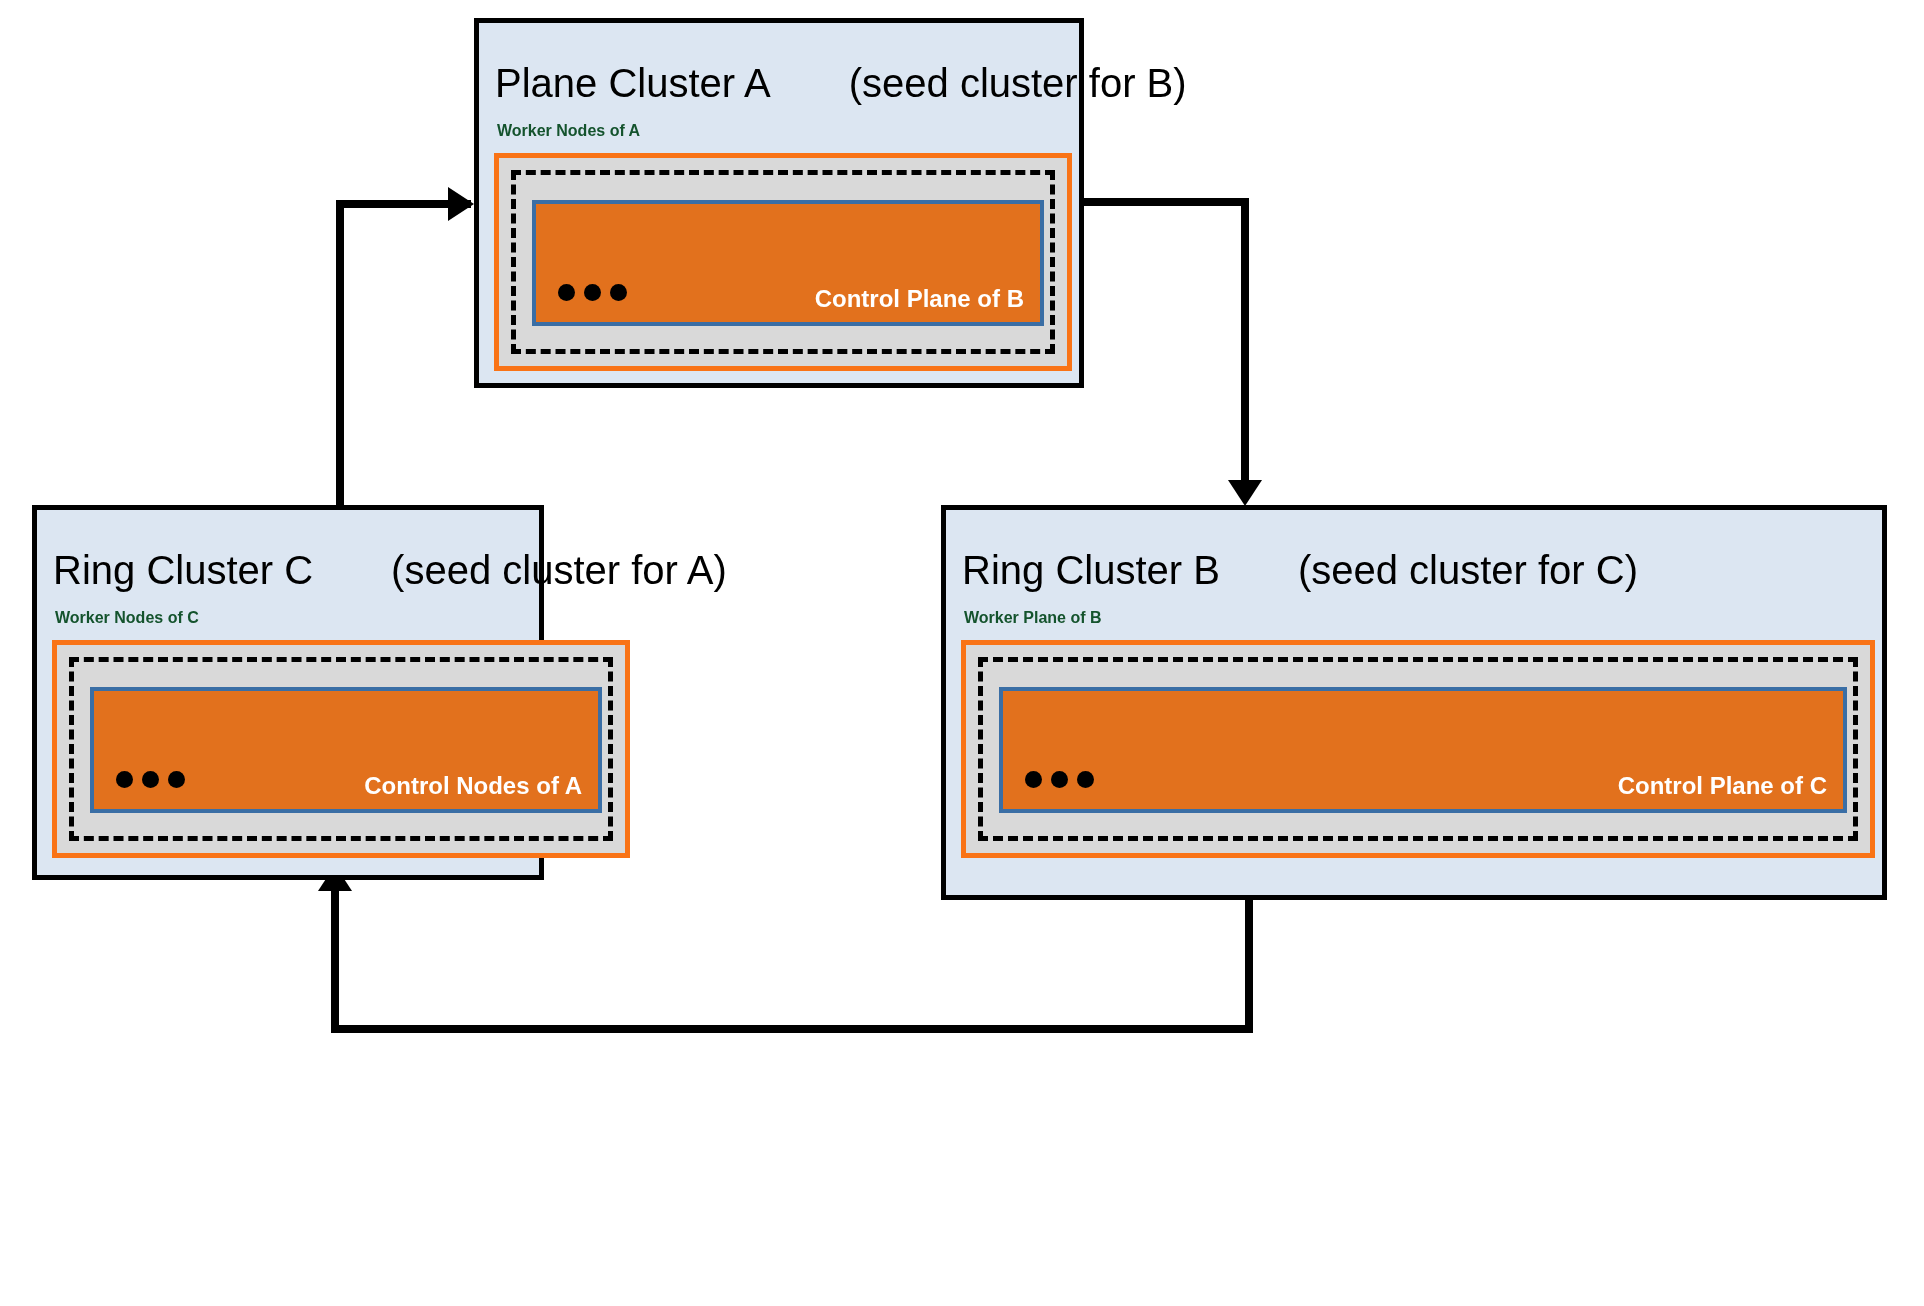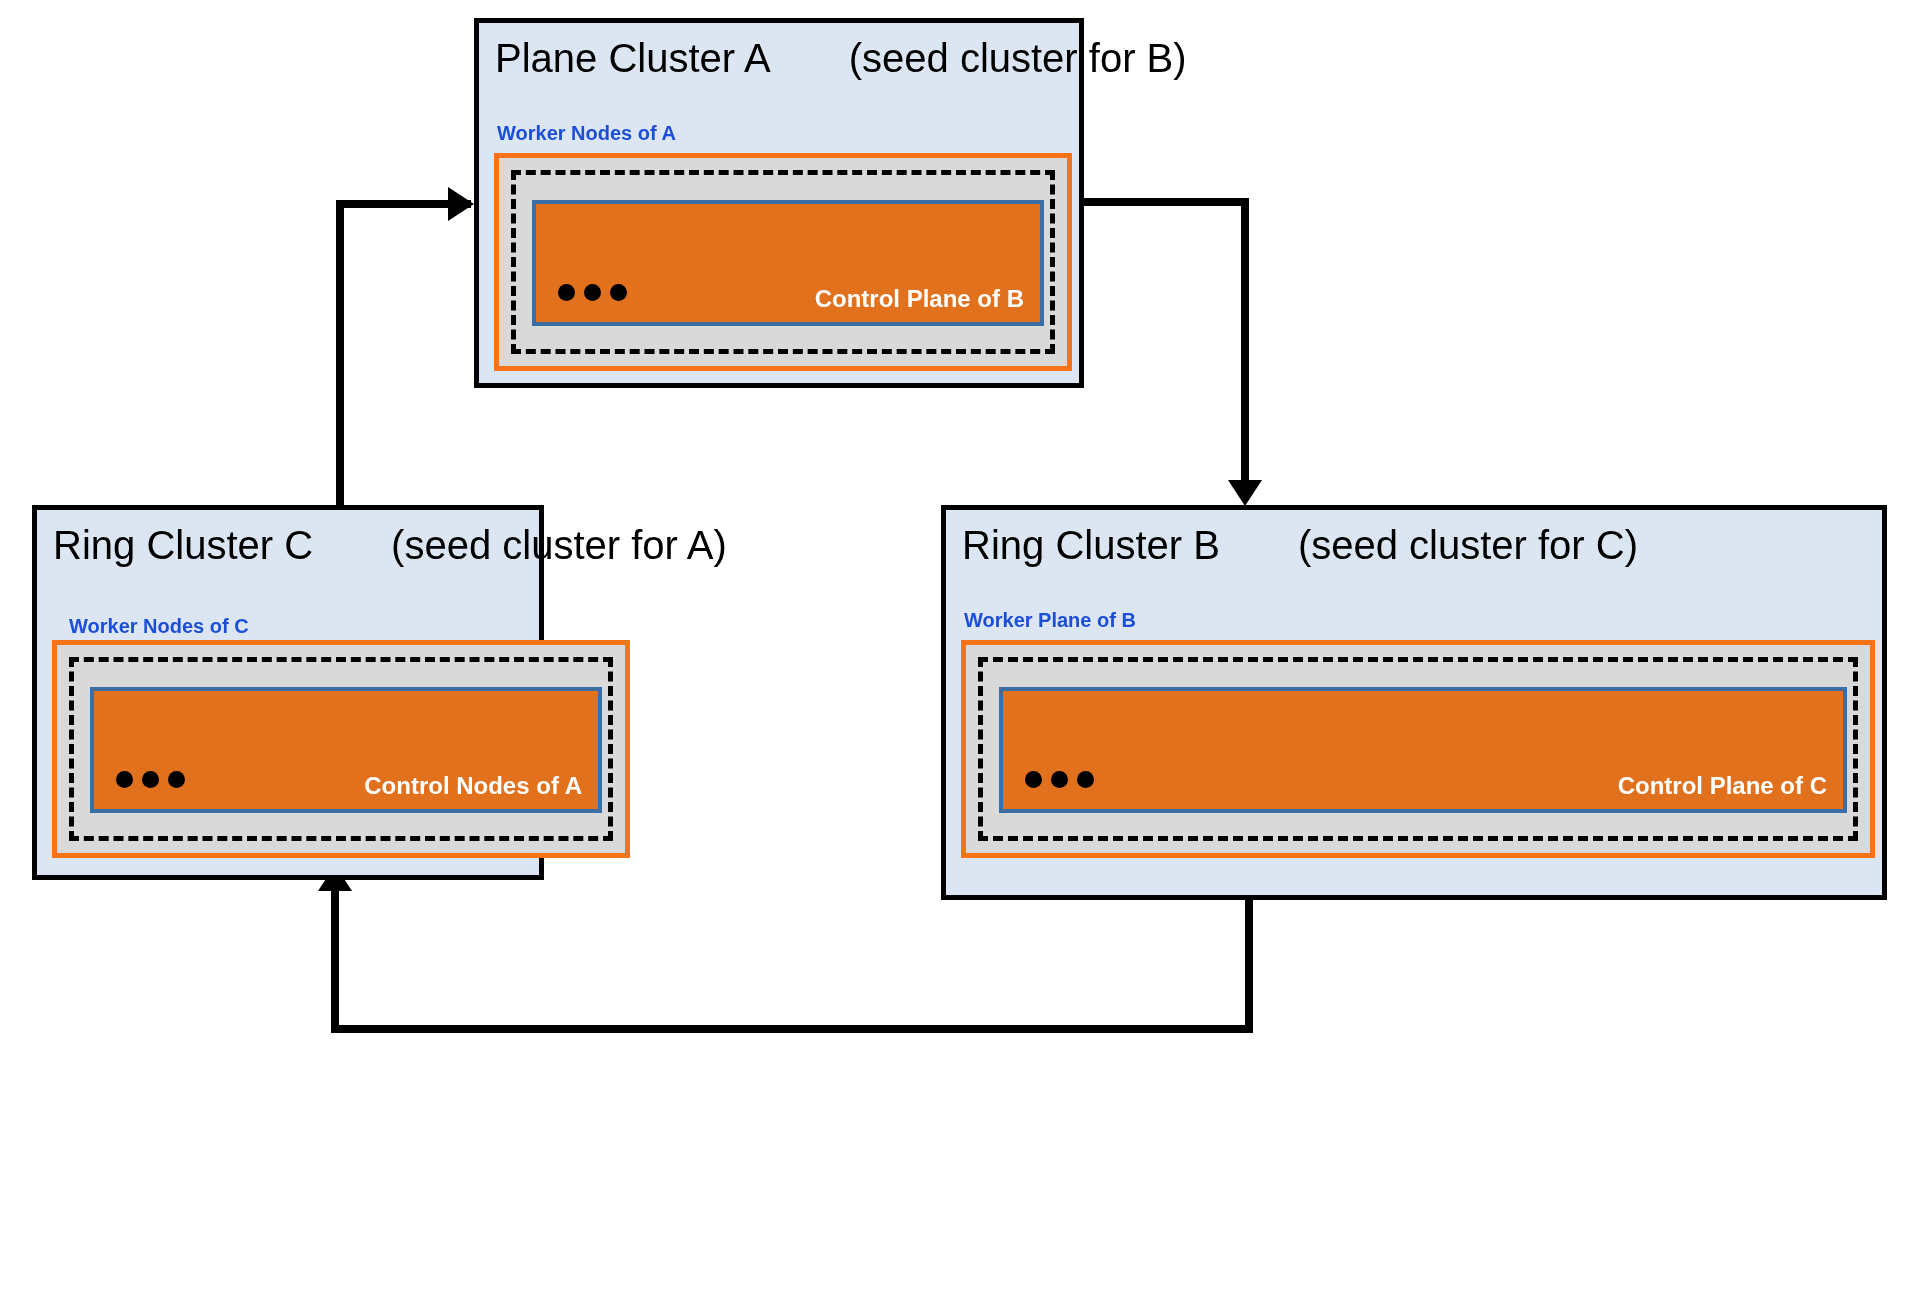--- a/index.html
+++ b/index.html
@@ -28,27 +28,28 @@
     top:8px;
     font-size:40px;
     line-height:54px;
     color:#000000;
     white-space:nowrap;
     font-weight:400;
   }
   .cluster-title .seed{
     display:inline-block;
     margin-left:78px;
+    margin-top:25px;
   }
   .worker-label{
     position:absolute;
     left:18px;
-    font-size:20px;
+    font-size:16px;
     font-weight:bold;
-    color:#1d4ed8;
+    color:#14532d;
     white-space:nowrap;
   }
   
   .worker-band{
     position:absolute;
     background:#d9d9d9;
     border:5px solid #f97316;
     box-sizing:border-box;
   }
   
@@ -148,21 +149,21 @@
         </div>
         <div class="cp-label">Control Plane of B</div>
       </div>
     </div>
   </div>
 
   <div class="cluster" style="left:32px; top:505px; width:512px; height:375px;">
     <div class="cluster-title">
       <span>Ring Cluster C</span><span class="seed">(seed cluster for A)</span>
     </div>
-    <div class="worker-label" style="top:105px;margin-left:14px;">Worker Nodes of C</div>
+    <div class="worker-label" style="top:99px;">Worker Nodes of C</div>
 
     <div class="worker-band" style="left:15px; top:130px; width:578px; height:218px;">
       <div class="dashed-band" style="left:12px; top:12px; right:12px; bottom:12px;"></div>
       <div class="control-plane" style="left:33px; top:42px; width:512px; height:126px;">
         <div class="dots" style="left:22px; bottom:21px;">
           <i></i>
             <i></i>
             <i></i>
         </div>
         <div class="cp-label">Control Nodes of A</div>

